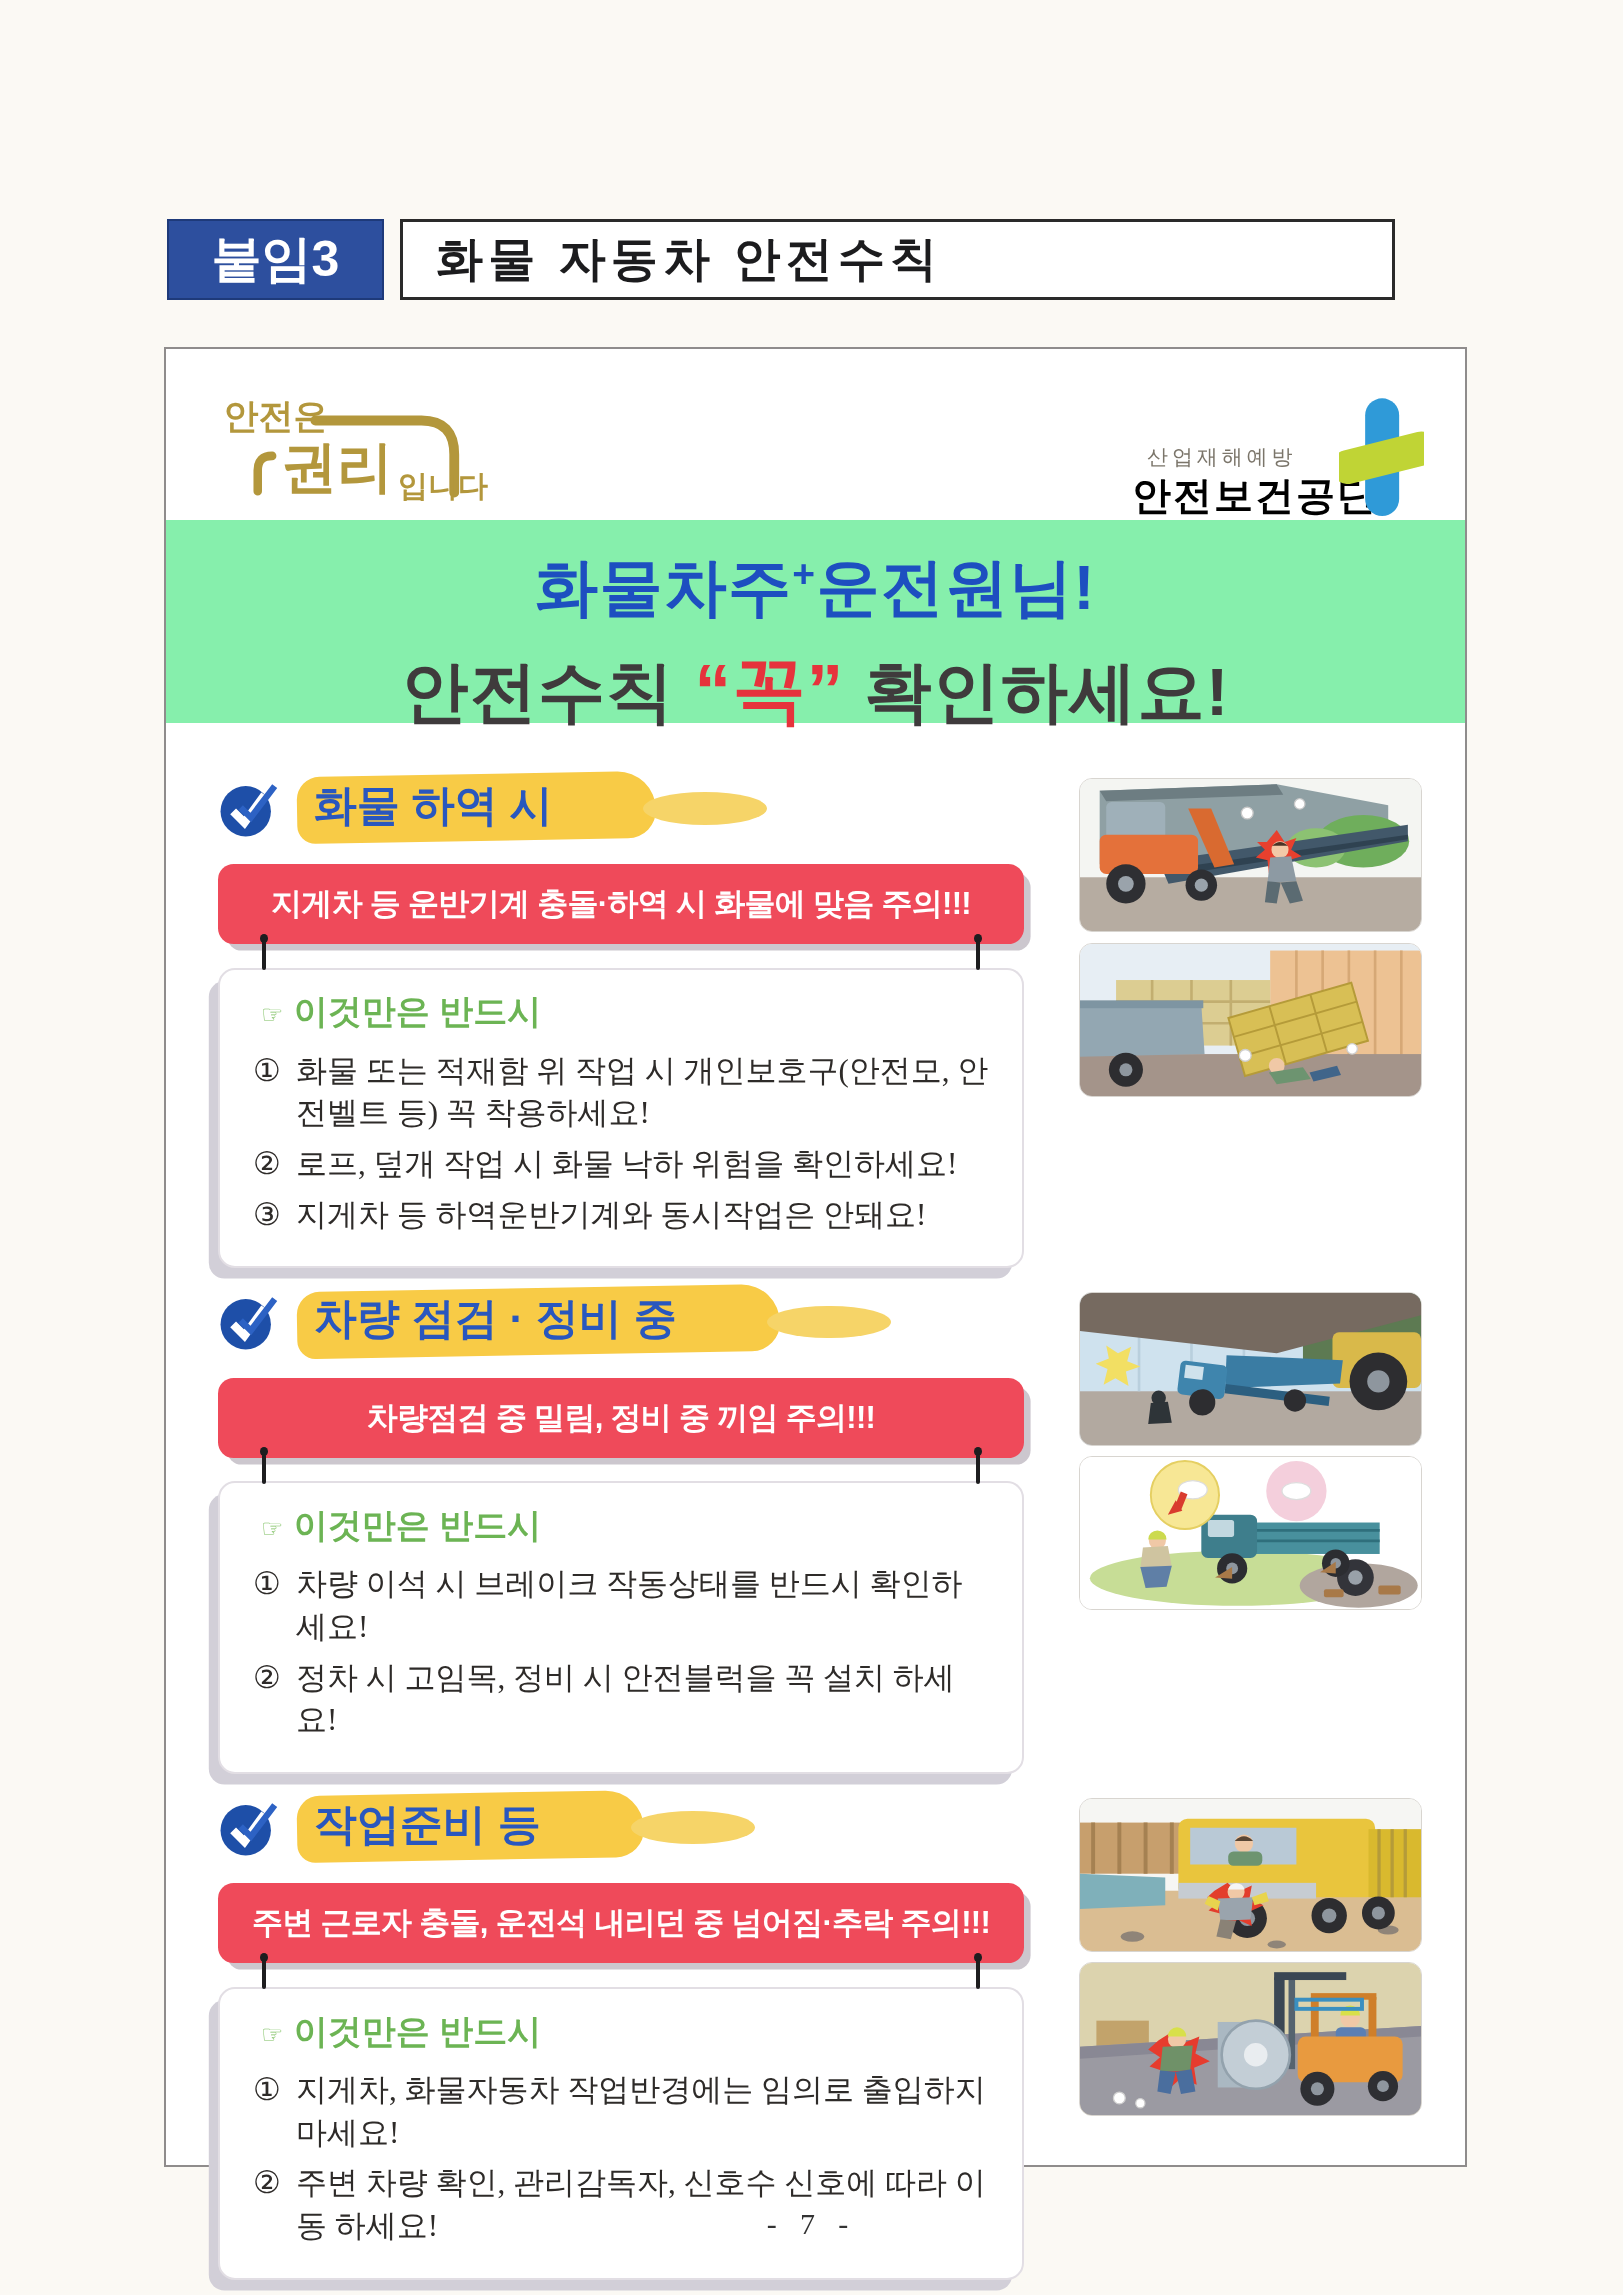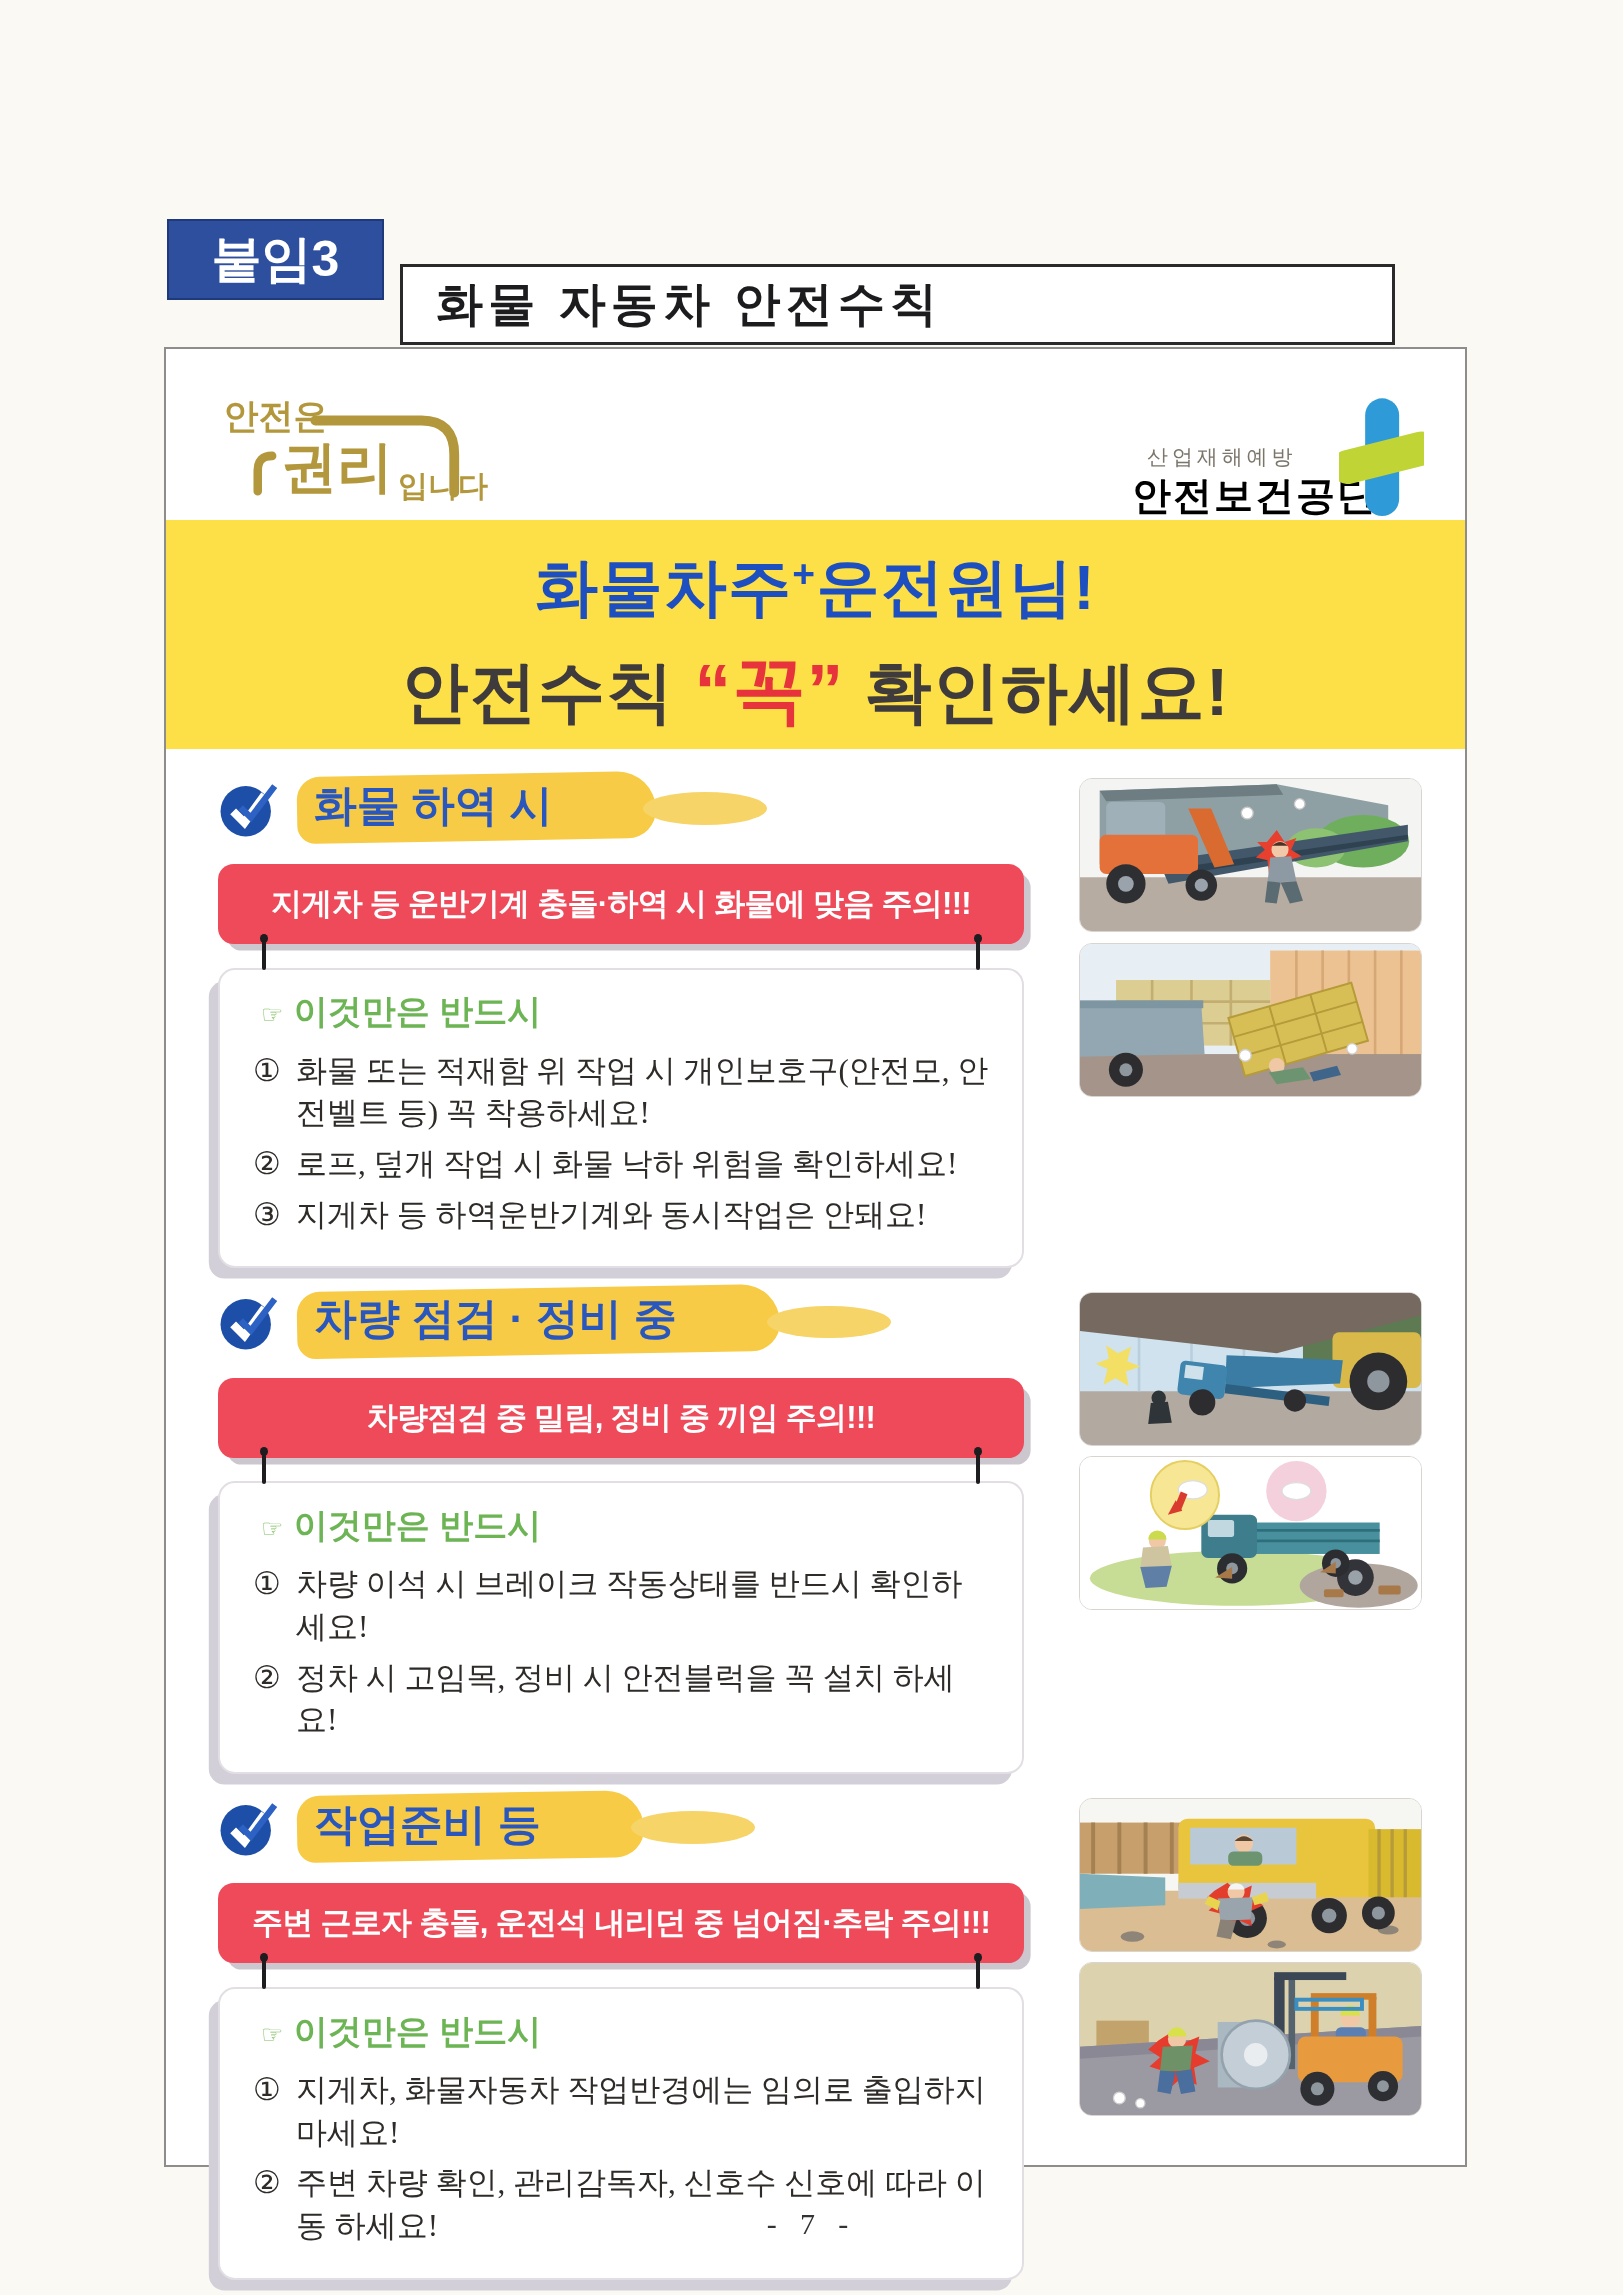--- a/index.html
+++ b/index.html
@@ -10,40 +10,40 @@
   }
   
   .header{position:absolute;left:167px;top:219px;display:flex;gap:16px;align-items:stretch}
   .tag{
     width:217px;height:81px;background:#2d4f9e;border:2px solid #1e3a7a;box-sizing:border-box;
     color:#fff;font-size:50px;font-weight:bold;display:flex;align-items:center;justify-content:center;
   }
   .titlebox{
     width:995px;height:81px;background:#fff;border:3.9px solid #2a2a2a;box-sizing:border-box;
     display:flex;align-items:center;padding-left:33px;
-    font-size:47px;font-weight:bold;color:#1c1c1e;letter-spacing:5.2px;margin-top:45px;
+    font-size:47px;font-weight:bold;color:#1c1c1e;letter-spacing:5.2px;
   }
   
   .poster{
     position:absolute;left:164px;top:347px;width:1303px;height:1820px;box-sizing:border-box;
     background:#fff;border:2.6px solid #8f8c8c;
   }
   
   .brandrow{position:absolute;top:36px;left:51px;right:38px;height:141px}
   .brand-left{position:absolute;left:0;top:7.9px;width:295px;height:131px}
   .bl-swoosh{position:absolute;left:0;top:0;width:295px;height:131px}
   .bl-t1{position:absolute;left:6.5px;top:0;font-size:35px;font-weight:bold;color:#b3973c}
   .bl-t2{position:absolute;left:64px;top:37px;font-size:56px;font-weight:bold;color:#b3973c}
   .bl-t3{position:absolute;left:181px;top:73px;font-size:30px;font-weight:bold;color:#b3973c}
   .brand-right{position:absolute;right:0;top:11.8px;width:295px;height:131px}
   .br-small{position:absolute;left:15px;top:46px;font-size:21px;color:#7b756a;letter-spacing:3.9px}
   .br-name{position:absolute;left:0;top:72px;font-size:39px;font-weight:bold;color:#000000;letter-spacing:2px}
   .br-mark{position:absolute;right:2.6px;top:-3.9px;width:85px;height:131px}
   
-  .band{position:absolute;top:171px;left:0;width:100%;height:229px;background:#fde047;text-align:center}
+  .band{position:absolute;top:171px;left:0;width:100%;height:203px;background:#86efac;text-align:center}
   .band .l1{margin:0;padding-top:25px;font-size:63px;font-weight:800;color:#1d4fc0;letter-spacing:1.3px}
   .band .plus{font-size:39px;vertical-align:22px;font-weight:800}
   .band .l2{margin:0;padding-top:10.5px;font-size:67px;font-weight:800;color:#3f3b3c;letter-spacing:1.3px}
   .band .em{color:#e6333c;font-size:73px}
   
   .sections{position:absolute;top:424px;left:52px;right:43px}
   .section{display:flex;gap:55px;margin-bottom:18.3px}
   .sec-left{width:806px;flex:0 0 auto}
   .sec-right{width:343px;flex:0 0 auto;display:flex;flex-direction:column;gap:10.5px;padding-top:5.2px}
   .illus{height:152px;border-radius:13px;overflow:hidden;border:1.3px solid #d8d5d0;background:#fff}

